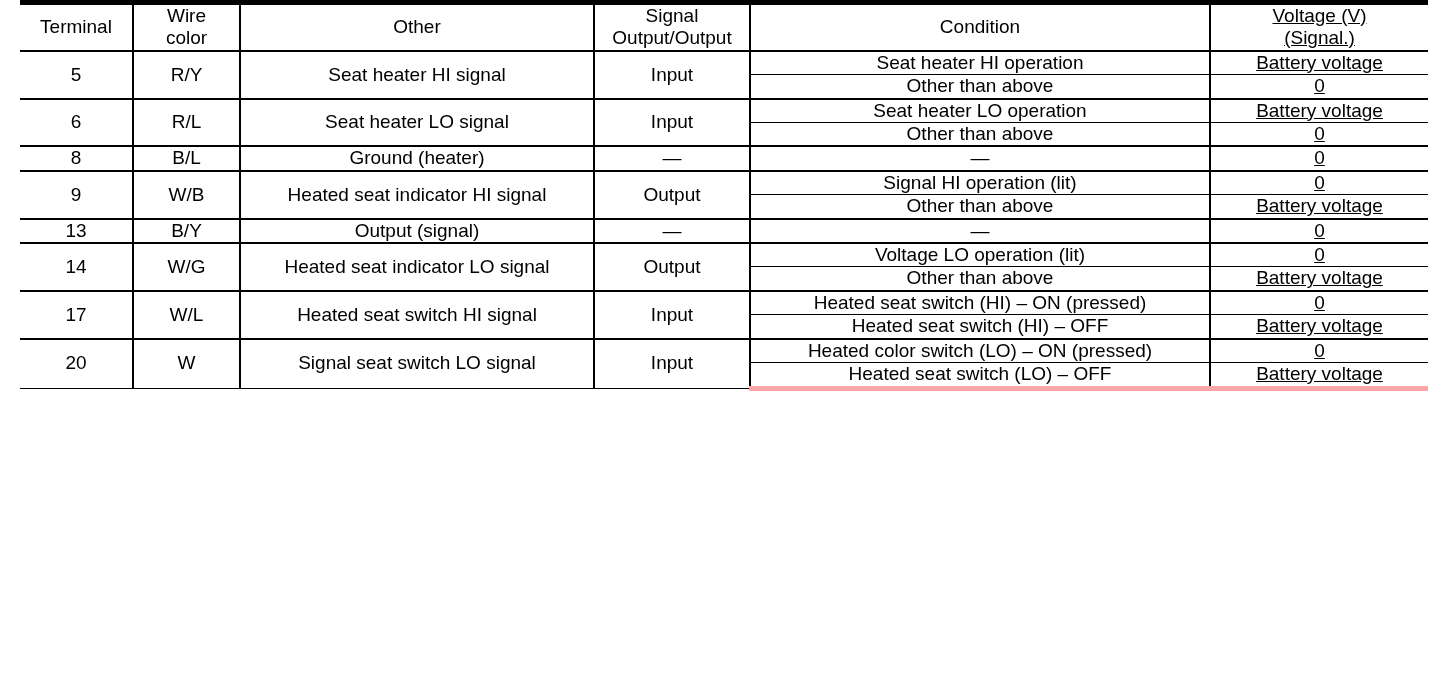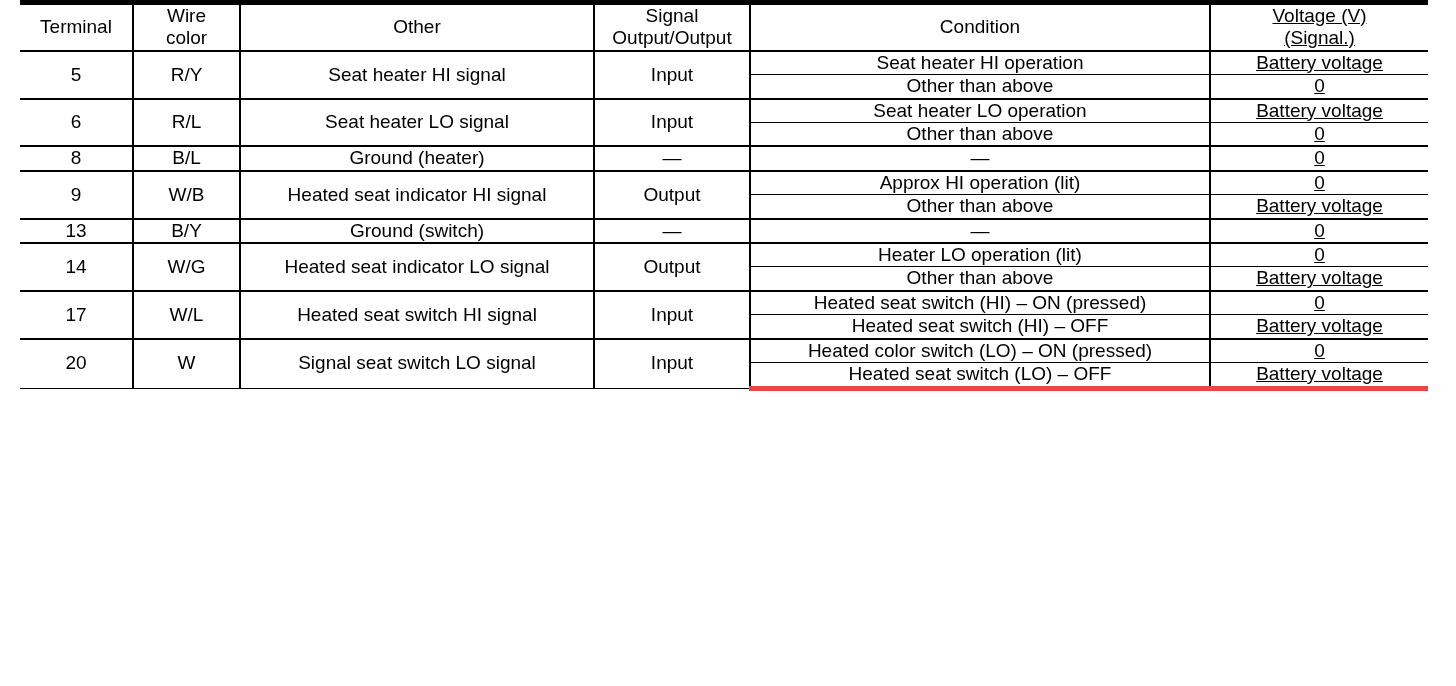--- a/index.html
+++ b/index.html
@@ -41,21 +41,21 @@
     font-weight: normal;
     box-sizing: border-box;
   }
 
   
   table.spec tr > :first-child { border-left: none; }
   table.spec tr > :last-child  { border-right: none; text-decoration: underline; }
 
   
   table.spec thead th { border-top: 5px solid #000; }
-  table.spec tbody tr.last-row td { border-bottom: 5px solid #ef4444; }
+  table.spec tbody tr.last-row td { border-bottom: 5px solid #fca5a5; }
 
   
   table.spec tbody tr.group-start > td { border-top: 2.5px solid #000; }
 
   .col-terminal { width: 113px; }
   .col-wire     { width: 107px; }
   .col-item     { width: 354px; }
   .col-signal   { width: 156px; }
   .col-cond     { width: 460px; }
   .col-voltage  { width: 218px; }
@@ -140,41 +140,41 @@
           <td class="item-cell" rowspan="1">Ground (heater)</td>
           <td rowspan="1">—</td>
           <td>—</td>
           <td>0</td>
         </tr>
         <tr class="group-start">
           <td class="terminal-cell" rowspan="2">9</td>
           <td rowspan="2">W/B</td>
           <td class="item-cell" rowspan="2">Heated seat indicator HI signal</td>
           <td rowspan="2">Output</td>
-          <td>Approx HI operation (lit)</td>
+          <td>Signal HI operation (lit)</td>
           <td>0</td>
         </tr>
         <tr>
           <td>Other than above</td>
           <td>Battery voltage</td>
         </tr>
         <tr class="group-start">
           <td class="terminal-cell" rowspan="1">13</td>
           <td rowspan="1">B/Y</td>
-          <td class="item-cell" rowspan="1">Ground (switch)</td>
+          <td class="item-cell" rowspan="1">Output (signal)</td>
           <td rowspan="1">—</td>
           <td>—</td>
           <td>0</td>
         </tr>
         <tr class="group-start">
           <td class="terminal-cell" rowspan="2">14</td>
           <td rowspan="2">W/G</td>
           <td class="item-cell" rowspan="2">Heated seat indicator LO signal</td>
           <td rowspan="2">Output</td>
-          <td>Heater LO operation (lit)</td>
+          <td>Voltage LO operation (lit)</td>
           <td>0</td>
         </tr>
         <tr>
           <td>Other than above</td>
           <td>Battery voltage</td>
         </tr>
         <tr class="group-start">
           <td class="terminal-cell" rowspan="2">17</td>
           <td rowspan="2">W/L</td>
           <td class="item-cell" rowspan="2">Heated seat switch HI signal</td>

